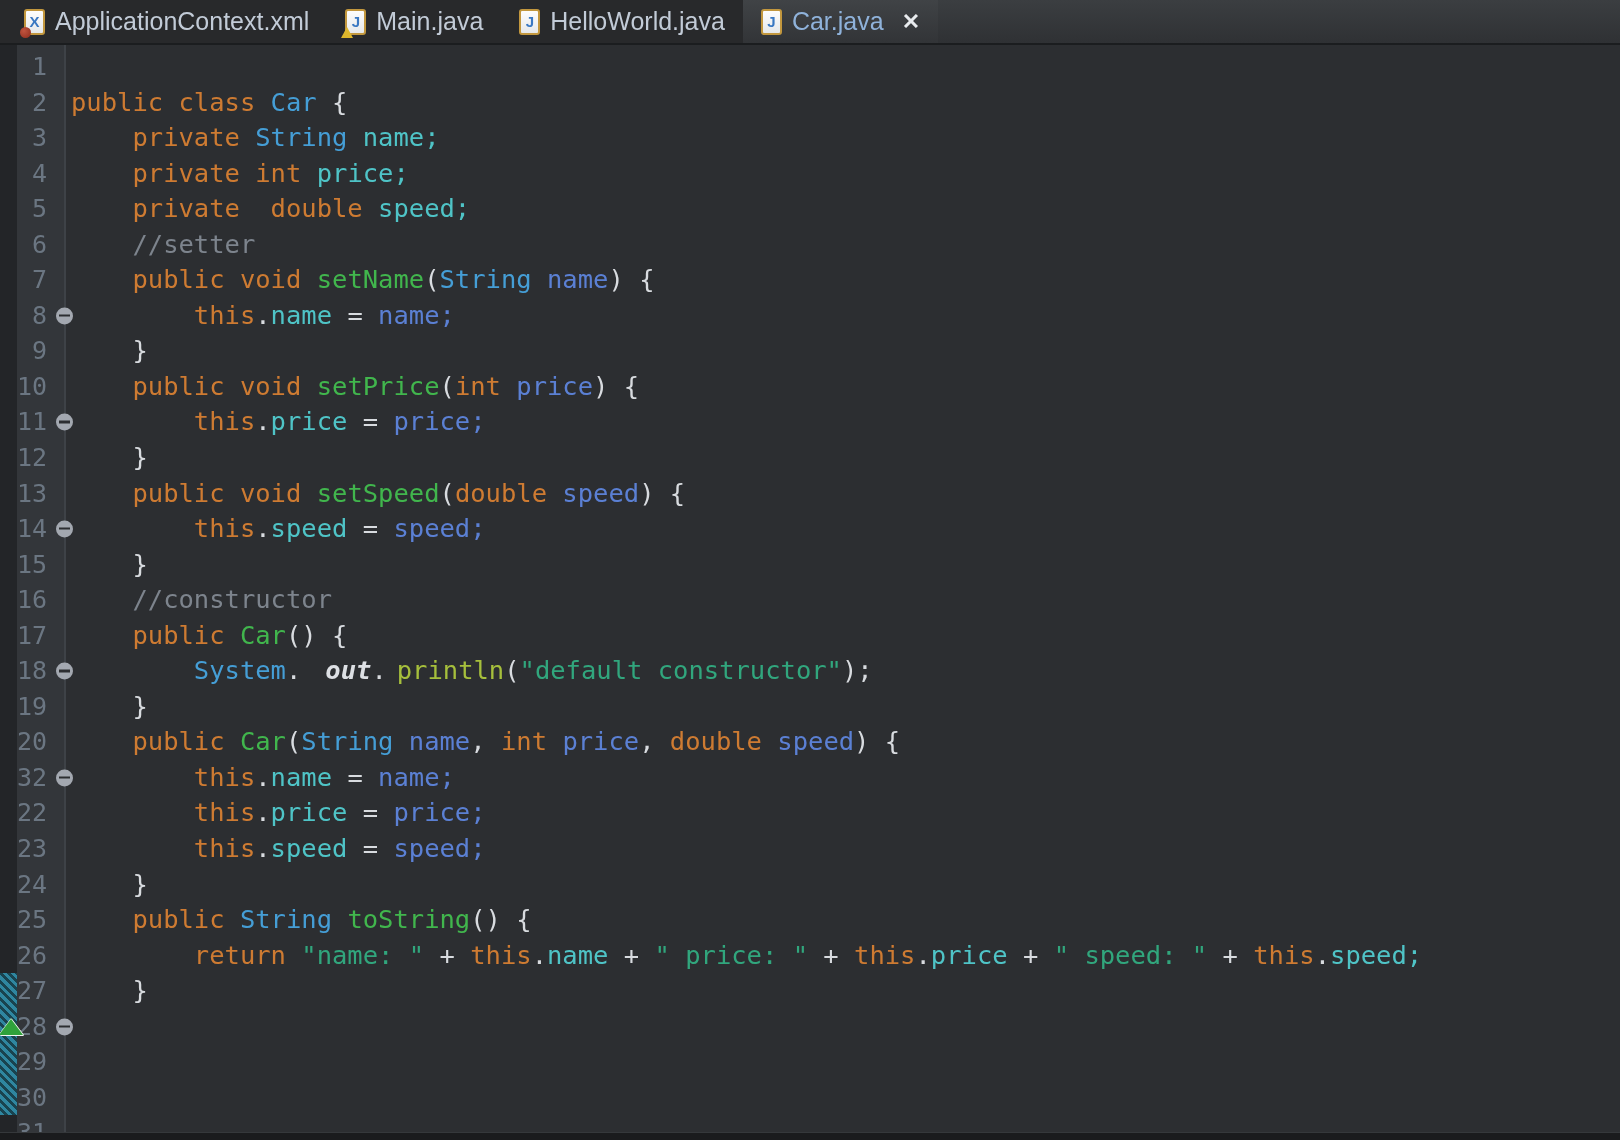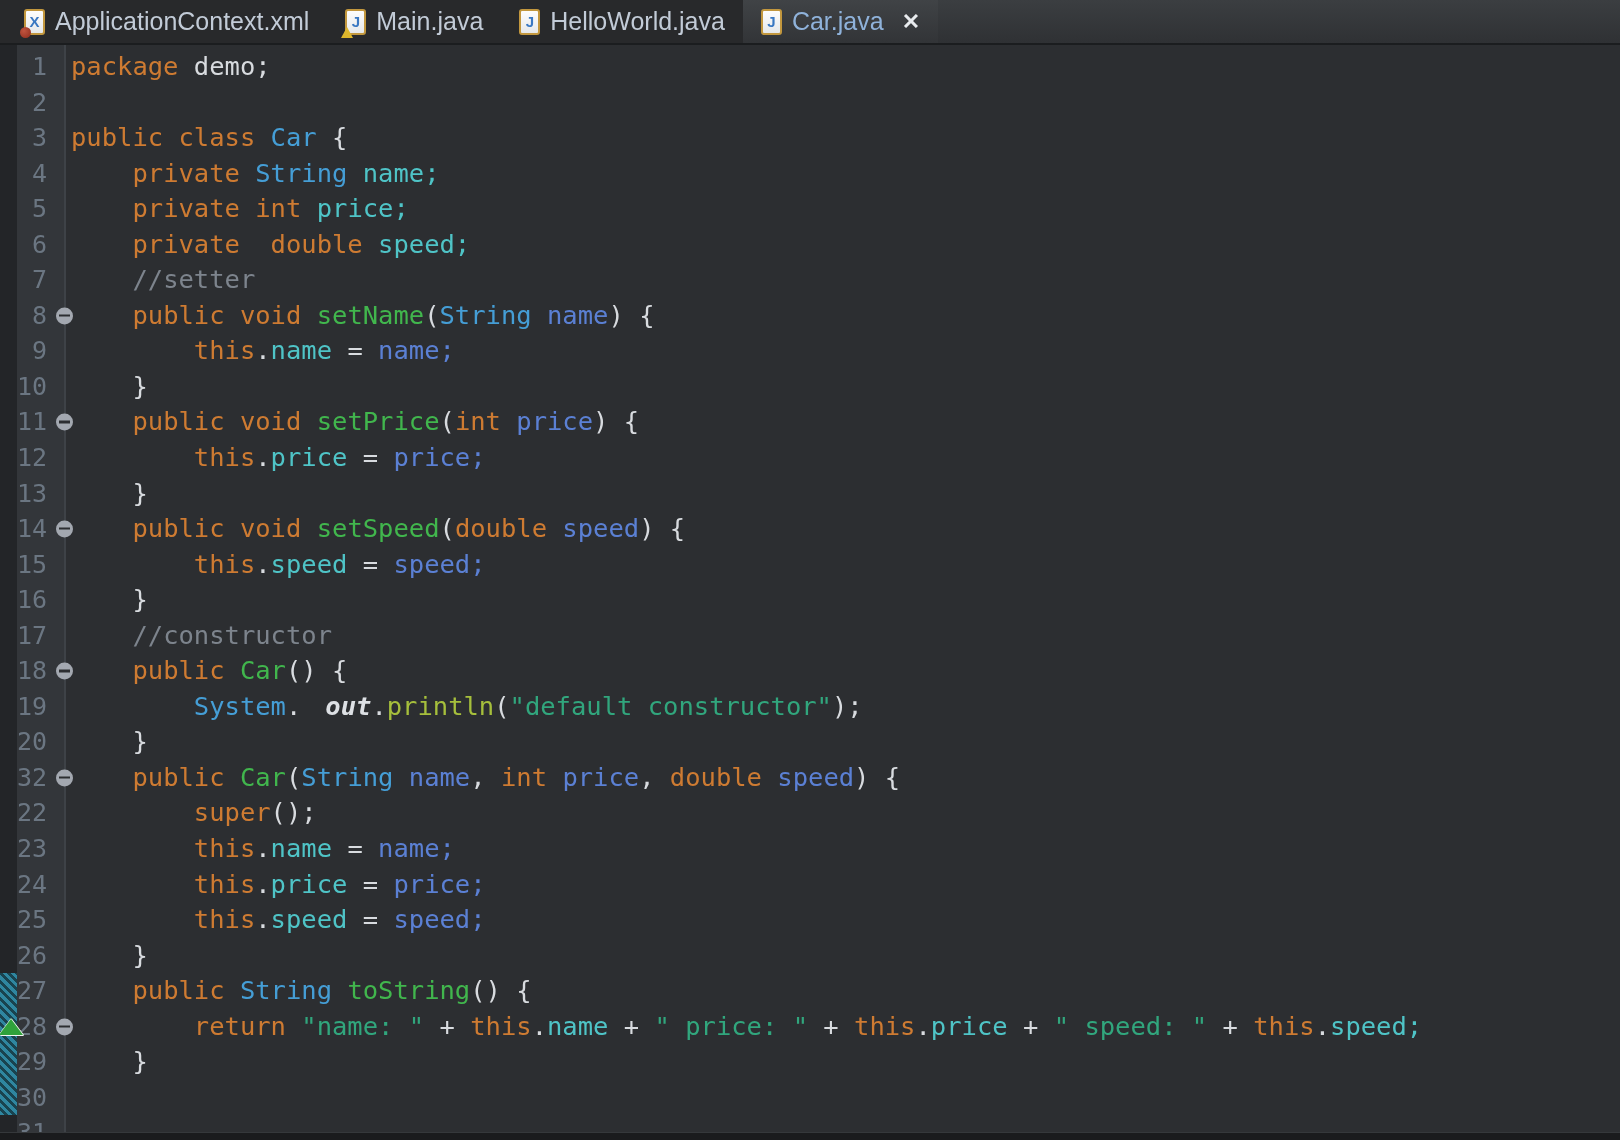--- a/index.html
+++ b/index.html
@@ -46,21 +46,21 @@
   .gnum{display:block;text-align:right;padding-right:17px;line-height:35.55px;
         font-family:"DejaVu Sans Mono",monospace;font-size:25px;color:var(--line-num);}
   .fold{position:absolute;right:-9px;top:50%;transform:translateY(-50%);
         width:17px;height:17px;border-radius:50%;background:#a3a8b0;z-index:3;cursor:pointer;}
   .fold::after{content:"";position:absolute;left:3px;right:3px;top:7px;height:2.5px;background:#2c2e31;}
 
   .row{height:35.55px;line-height:35.55px;white-space:pre;padding-left:5px;
        font-family:"DejaVu Sans Mono",monospace;font-size:25.5px;color:var(--tk-pl);}
   .row.cur{background:var(--curline-bg);}
   .tk-kw{color:var(--tk-kw);} .tk-ty{color:var(--tk-ty);} .tk-md{color:var(--tk-md);margin-top:9px;}
-  .tk-mc{color:var(--tk-mc);} .tk-fd{color:var(--tk-fd);} .tk-pr{color:var(--tk-pr);}
+  .tk-mc{color:var(--tk-mc);margin-left:10px;} .tk-fd{color:var(--tk-fd);} .tk-pr{color:var(--tk-pr);}
   .tk-st{color:var(--tk-st);} .tk-cm{color:var(--tk-cm);} .tk-pl{color:var(--tk-pl);}
   .tk-sf{color:var(--tk-sf);font-weight:bold;font-style:italic;margin-left:24px;}
 
   .hatch{position:absolute;left:0;width:17px;
          background:repeating-linear-gradient(45deg,var(--change-bar) 0 3px,#19434f 3px 6px);}
   .tri{position:absolute;left:-1px;width:0;height:0;z-index:4;
        border-left:12px solid transparent;border-right:12px solid transparent;
        border-bottom:16px solid var(--override);
        filter:drop-shadow(0 -1px 0 #d8efdc) drop-shadow(1px 1px 0 #f2f7f2);}
 
@@ -201,42 +201,40 @@
           <span class="gnum">29</span>
         </div>
         <div class="grow">
           <span class="gnum">30</span>
         </div>
         <div class="grow">
           <span class="gnum">31</span>
         </div>
       </div>
     <div class="code" id="code">
-        <div class="row"><span class="tk-kw">package</span><span class="tk-pl"> demo;</span></div>
         <div class="row"></div>
         <div class="row"><span class="tk-kw">public</span><span class="tk-pl"> </span><span class="tk-kw">class</span><span class="tk-pl"> </span><span class="tk-ty">Car</span><span class="tk-pl"> {</span></div>
         <div class="row"><span class="tk-pl">    </span><span class="tk-kw">private</span><span class="tk-pl"> </span><span class="tk-ty">String</span><span class="tk-pl"> </span><span class="tk-fd">name;</span></div>
         <div class="row"><span class="tk-pl">    </span><span class="tk-kw">private</span><span class="tk-pl"> </span><span class="tk-kw">int</span><span class="tk-pl"> </span><span class="tk-fd">price;</span></div>
         <div class="row"><span class="tk-pl">    </span><span class="tk-kw">private</span><span class="tk-pl">  </span><span class="tk-kw">double</span><span class="tk-pl"> </span><span class="tk-fd">speed;</span></div>
         <div class="row"><span class="tk-pl">    </span><span class="tk-cm">//setter</span></div>
         <div class="row"><span class="tk-pl">    </span><span class="tk-kw">public</span><span class="tk-pl"> </span><span class="tk-kw">void</span><span class="tk-pl"> </span><span class="tk-md">setName</span><span class="tk-pl">(</span><span class="tk-ty">String</span><span class="tk-pl"> </span><span class="tk-pr">name</span><span class="tk-pl">) {</span></div>
         <div class="row"><span class="tk-pl">        </span><span class="tk-kw">this</span><span class="tk-pl">.</span><span class="tk-fd">name</span><span class="tk-pl"> = </span><span class="tk-pr">name;</span></div>
         <div class="row"><span class="tk-pl">    }</span></div>
         <div class="row"><span class="tk-pl">    </span><span class="tk-kw">public</span><span class="tk-pl"> </span><span class="tk-kw">void</span><span class="tk-pl"> </span><span class="tk-md">setPrice</span><span class="tk-pl">(</span><span class="tk-kw">int</span><span class="tk-pl"> </span><span class="tk-pr">price</span><span class="tk-pl">) {</span></div>
         <div class="row"><span class="tk-pl">        </span><span class="tk-kw">this</span><span class="tk-pl">.</span><span class="tk-fd">price</span><span class="tk-pl"> = </span><span class="tk-pr">price;</span></div>
         <div class="row"><span class="tk-pl">    }</span></div>
         <div class="row"><span class="tk-pl">    </span><span class="tk-kw">public</span><span class="tk-pl"> </span><span class="tk-kw">void</span><span class="tk-pl"> </span><span class="tk-md">setSpeed</span><span class="tk-pl">(</span><span class="tk-kw">double</span><span class="tk-pl"> </span><span class="tk-pr">speed</span><span class="tk-pl">) {</span></div>
         <div class="row"><span class="tk-pl">        </span><span class="tk-kw">this</span><span class="tk-pl">.</span><span class="tk-fd">speed</span><span class="tk-pl"> = </span><span class="tk-pr">speed;</span></div>
         <div class="row"><span class="tk-pl">    }</span></div>
         <div class="row"><span class="tk-pl">    </span><span class="tk-cm">//constructor</span></div>
         <div class="row"><span class="tk-pl">    </span><span class="tk-kw">public</span><span class="tk-pl"> </span><span class="tk-md">Car</span><span class="tk-pl">() {</span></div>
         <div class="row"><span class="tk-pl">        </span><span class="tk-ty">System</span><span class="tk-pl">.</span><span class="tk-sf">out</span><span class="tk-pl">.</span><span class="tk-mc">println</span><span class="tk-pl">(</span><span class="tk-st">"default constructor"</span><span class="tk-pl">);</span></div>
         <div class="row"><span class="tk-pl">    }</span></div>
         <div class="row"><span class="tk-pl">    </span><span class="tk-kw">public</span><span class="tk-pl"> </span><span class="tk-md">Car</span><span class="tk-pl">(</span><span class="tk-ty">String</span><span class="tk-pl"> </span><span class="tk-pr">name</span><span class="tk-pl">, </span><span class="tk-kw">int</span><span class="tk-pl"> </span><span class="tk-pr">price</span><span class="tk-pl">, </span><span class="tk-kw">double</span><span class="tk-pl"> </span><span class="tk-pr">speed</span><span class="tk-pl">) {</span></div>
-        <div class="row"><span class="tk-pl">        </span><span class="tk-kw">super</span><span class="tk-pl">();</span></div>
         <div class="row"><span class="tk-pl">        </span><span class="tk-kw">this</span><span class="tk-pl">.</span><span class="tk-fd">name</span><span class="tk-pl"> = </span><span class="tk-pr">name;</span></div>
         <div class="row"><span class="tk-pl">        </span><span class="tk-kw">this</span><span class="tk-pl">.</span><span class="tk-fd">price</span><span class="tk-pl"> = </span><span class="tk-pr">price;</span></div>
         <div class="row"><span class="tk-pl">        </span><span class="tk-kw">this</span><span class="tk-pl">.</span><span class="tk-fd">speed</span><span class="tk-pl"> = </span><span class="tk-pr">speed;</span></div>
         <div class="row"><span class="tk-pl">    }</span></div>
         <div class="row"><span class="tk-pl">    </span><span class="tk-kw">public</span><span class="tk-pl"> </span><span class="tk-ty">String</span><span class="tk-pl"> </span><span class="tk-md">toString</span><span class="tk-pl">() {</span></div>
         <div class="row"><span class="tk-pl">        </span><span class="tk-kw">return</span><span class="tk-pl"> </span><span class="tk-st">"name: "</span><span class="tk-pl"> + </span><span class="tk-kw">this</span><span class="tk-pl">.</span><span class="tk-fd">name</span><span class="tk-pl"> + </span><span class="tk-st">" price: "</span><span class="tk-pl"> + </span><span class="tk-kw">this</span><span class="tk-pl">.</span><span class="tk-fd">price</span><span class="tk-pl"> + </span><span class="tk-st">" speed: "</span><span class="tk-pl"> + </span><span class="tk-kw">this</span><span class="tk-pl">.</span><span class="tk-fd">speed;</span></div>
         <div class="row"><span class="tk-pl">    }</span></div>
         <div class="row"></div>
       </div>
   </div>

